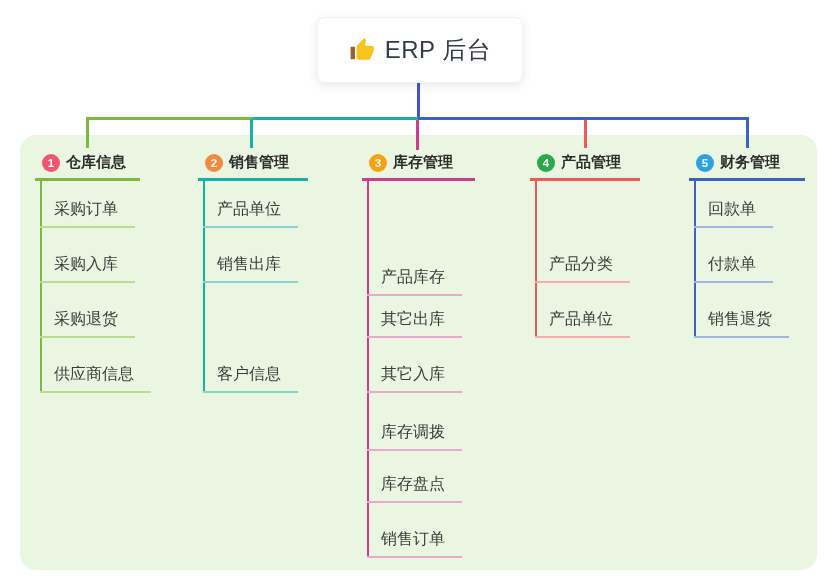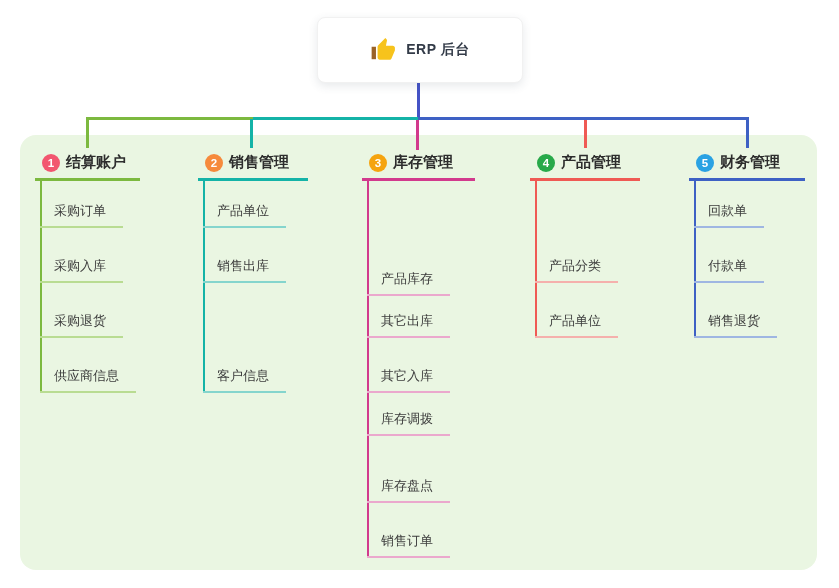--- a/index.html
+++ b/index.html
@@ -6,37 +6,37 @@
   body{font-family:"Liberation Sans","DejaVu Sans",sans-serif;}
   .stage{position:relative;width:839px;height:588px;background:#ffffff;overflow:hidden;}
 
   
   .panel{position:absolute;left:20px;top:135px;width:797px;height:435px;border-radius:16px;}
 
   
   .root-card{position:absolute;left:317px;top:17px;width:206px;height:66px;background:#ffffff;
     border:1px solid #f1f1f1;border-radius:8px;box-shadow:0 3px 10px rgba(60,70,90,.12);
     display:flex;align-items:center;justify-content:center;gap:10px;box-sizing:border-box;}
-  .root-label{font-size:14px;font-weight:700;color:#333b48;letter-spacing:.5px;}
+  .root-label{font-size:24px;font-weight:400;color:#333b48;letter-spacing:.5px;}
   .thumb{display:flex;align-items:center;}
 
   
   .vline,.vseg{position:absolute;width:3px;}
   .hseg{position:absolute;height:3px;}
 
   
   .branch{position:absolute;top:147px;}
   .branch-title{height:31px;box-sizing:content-box;border-bottom:3px solid;display:flex;align-items:center;
     padding-left:7px;gap:6px;font-size:15px;font-weight:600;color:#2d2d2d;white-space:nowrap;}
   .badge{width:18px;height:18px;border-radius:50%;flex:0 0 18px;display:flex;align-items:center;justify-content:center;
     color:#fff;font-size:11.5px;font-weight:bold;}
   .spine{position:absolute;left:5px;top:34px;width:2px;}
   .child{position:absolute;left:5px;height:30px;box-sizing:border-box;border-bottom:2px solid;
     display:flex;align-items:flex-end;padding:0 17px 6px 14px;white-space:nowrap;
-    font-size:13px;color:#3c3c3c;width:max-content;}
+    font-size:16px;color:#3c3c3c;width:max-content;}
 </style>
 </head>
 <body>
 
 <div class="stage">
 
   <div class="panel" style="background: rgb(234, 246, 226);"></div>
 
   <div class="vline" style="left: 417px; top: 82px; height: 38px; background: rgb(69, 83, 198);"></div>
   <div class="hseg" style="left: 86px; top: 117px; width: 167px; background: rgb(124, 185, 63);"></div>
@@ -54,21 +54,21 @@
         <path fill="#9a6228" d="M1.5 9h4v11.5h-4z"></path>
         <path fill="#f7c31c" d="M23 10c0-1.1-.9-2-2-2h-6.31l.95-4.57.03-.32c0-.41-.17-.79-.44-1.06L14.17 1 7.59 7.59C7.22 7.95 7 8.45 7 9v10c0 1.1.9 2 2 2h9c.83 0 1.54-.5 1.84-1.22l3.02-7.05c.09-.23.14-.47.14-.73v-2z"></path>
       </svg>
     </span>
     <span class="root-label">ERP 后台</span>
   </div>
 
   <div class="branch" style="left: 35px; width: 105px; --main: #7cb93f; --light: #b9dc92;">
     <div class="branch-title" style="border-bottom-color:var(--main)">
       <span class="badge" style="background: rgb(242, 86, 111);">1</span>
-      <span>结算账户</span>
+      <span>仓库信息</span>
     </div>
     <div class="spine" style="height:212px;background:var(--main)"></div>
     <div class="child" style="top:51px;border-bottom-color:var(--light)">
         <span>采购订单</span>
       </div>
     <div class="child" style="top:106px;border-bottom-color:var(--light)">
         <span>采购入库</span>
       </div>
     <div class="child" style="top:161px;border-bottom-color:var(--light)">
         <span>采购退货</span>
@@ -103,21 +103,21 @@
     <div class="spine" style="height:377px;background:var(--main)"></div>
     <div class="child" style="top:119px;border-bottom-color:var(--light)">
         <span>产品库存</span>
       </div>
     <div class="child" style="top:161px;border-bottom-color:var(--light)">
         <span>其它出库</span>
       </div>
     <div class="child" style="top:216px;border-bottom-color:var(--light)">
         <span>其它入库</span>
       </div>
-    <div class="child" style="top:259px;border-bottom-color:var(--light)">
+    <div class="child" style="top:274px;border-bottom-color:var(--light)">
         <span>库存调拨</span>
       </div>
     <div class="child" style="top:326px;border-bottom-color:var(--light)">
         <span>库存盘点</span>
       </div>
     <div class="child" style="top:381px;border-bottom-color:var(--light)">
         <span>销售订单</span>
       </div>
   </div>
 

